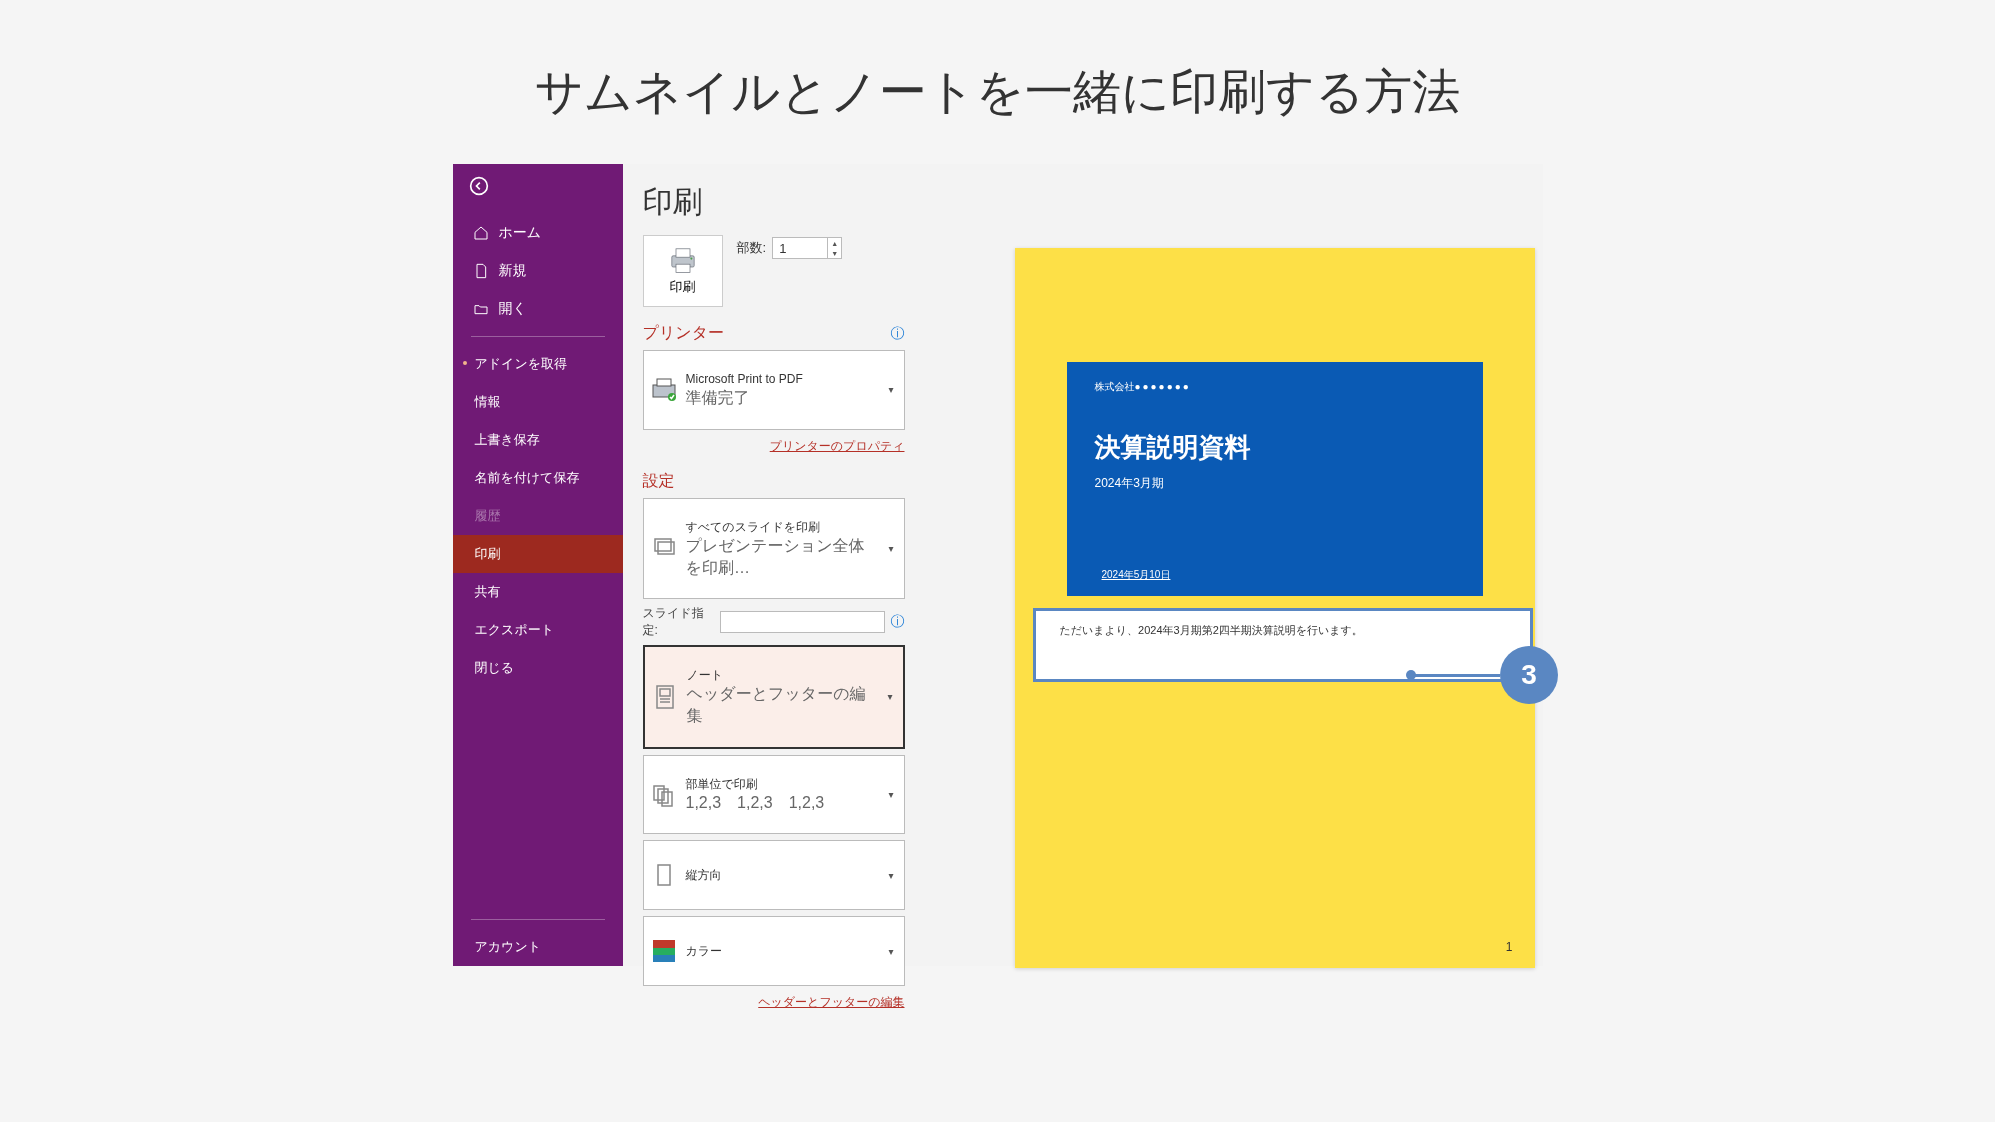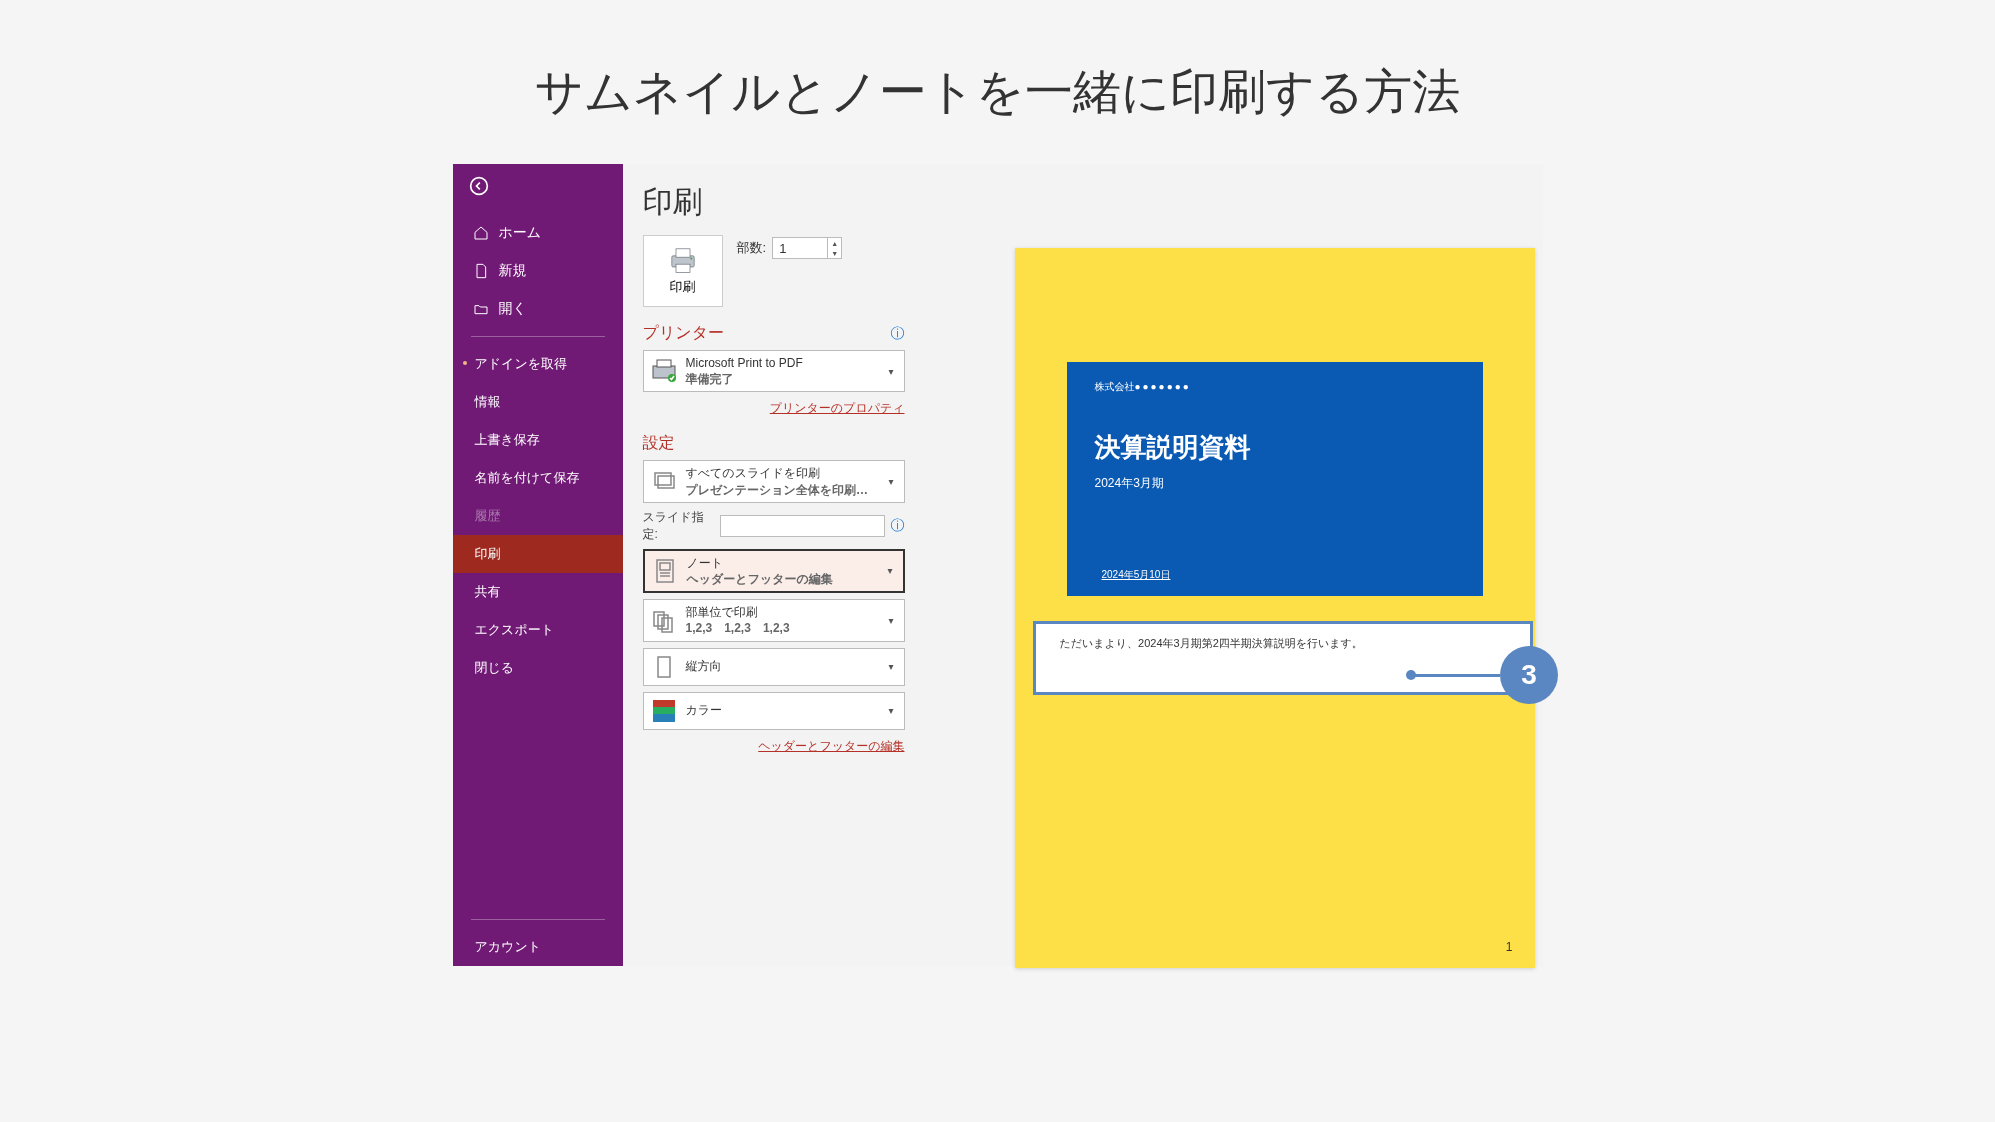--- a/index.html
+++ b/index.html
@@ -139,42 +139,42 @@
     align-items: center;
     width: 262px;
   }
   .section-head .info { color: #1f7dd6; font-size: 14px; }
   .dropdown {
     width: 262px;
     border: 1px solid #bbb;
     background: #fff;
     display: flex;
     align-items: center;
-    padding: 4px 6px;
+    padding: 20px 6px;
     gap: 8px;
     cursor: pointer;
     position: relative;
     margin-bottom: 6px;
   }
   .dropdown.highlight {
     border: 2px solid #333;
     background: #fbeee9;
   }
   .dropdown .dd-icon {
     width: 28px; height: 28px;
     display: flex; align-items: center; justify-content: center;
     flex-shrink: 0;
   }
   .dropdown .dd-text {
     flex: 1;
     font-size: 12px;
     line-height: 1.35;
     color: #333;
   }
-  .dropdown .dd-text .sub { color: #666; font-size: 12px; font-weight: bold; }
+  .dropdown .dd-text .sub { color: #666; font-size: 16px; }
   .dropdown .caret {
     font-size: 10px; color: #555;
     padding: 0 4px;
   }
   .link-row {
     width: 262px;
     text-align: right;
     margin-bottom: 8px;
   }
   .link-row a {
@@ -234,21 +234,21 @@
     padding: 18px 28px;
     font-size: 11px;
   }
   .slide-thumb .company { font-size: 10px; margin-bottom: 36px; }
   .slide-thumb .dots { letter-spacing: 2px; }
   .slide-thumb .slide-title { font-size: 26px; font-weight: 700; margin-bottom: 10px; }
   .slide-thumb .slide-sub { font-size: 12px; }
   .slide-thumb .slide-date { position:absolute; bottom:14px; left:35px; font-size:10px;text-decoration:underline; }
   .note-box {
     position: absolute;
-    left: 18px; top: 373px;
+    left: 18px; top: 360px;
     width: 500px;
     height: 74px;
     border: 3px solid #5a87c2;
     background: #fff;
     padding: 12px 24px;
     font-size: 11px;
     color: #333;
   }
   .page-number {
     position: absolute;

